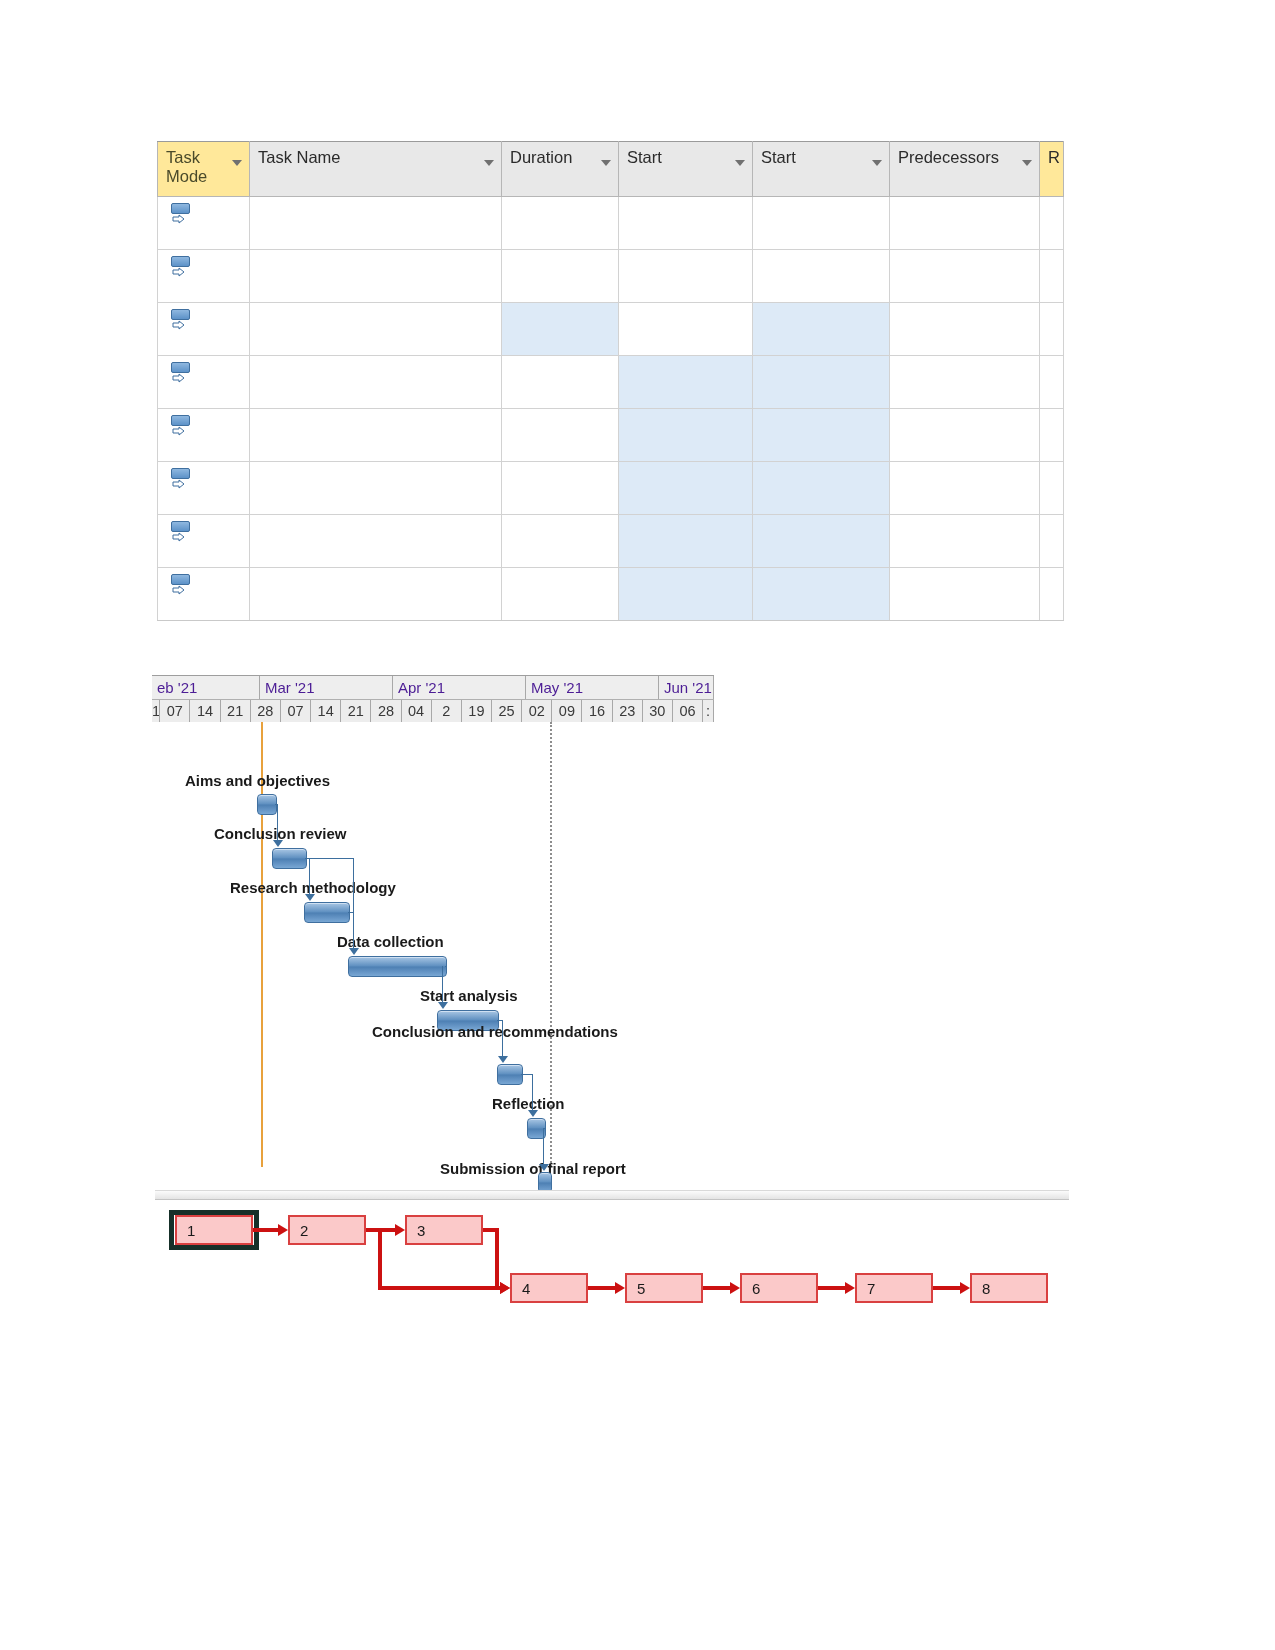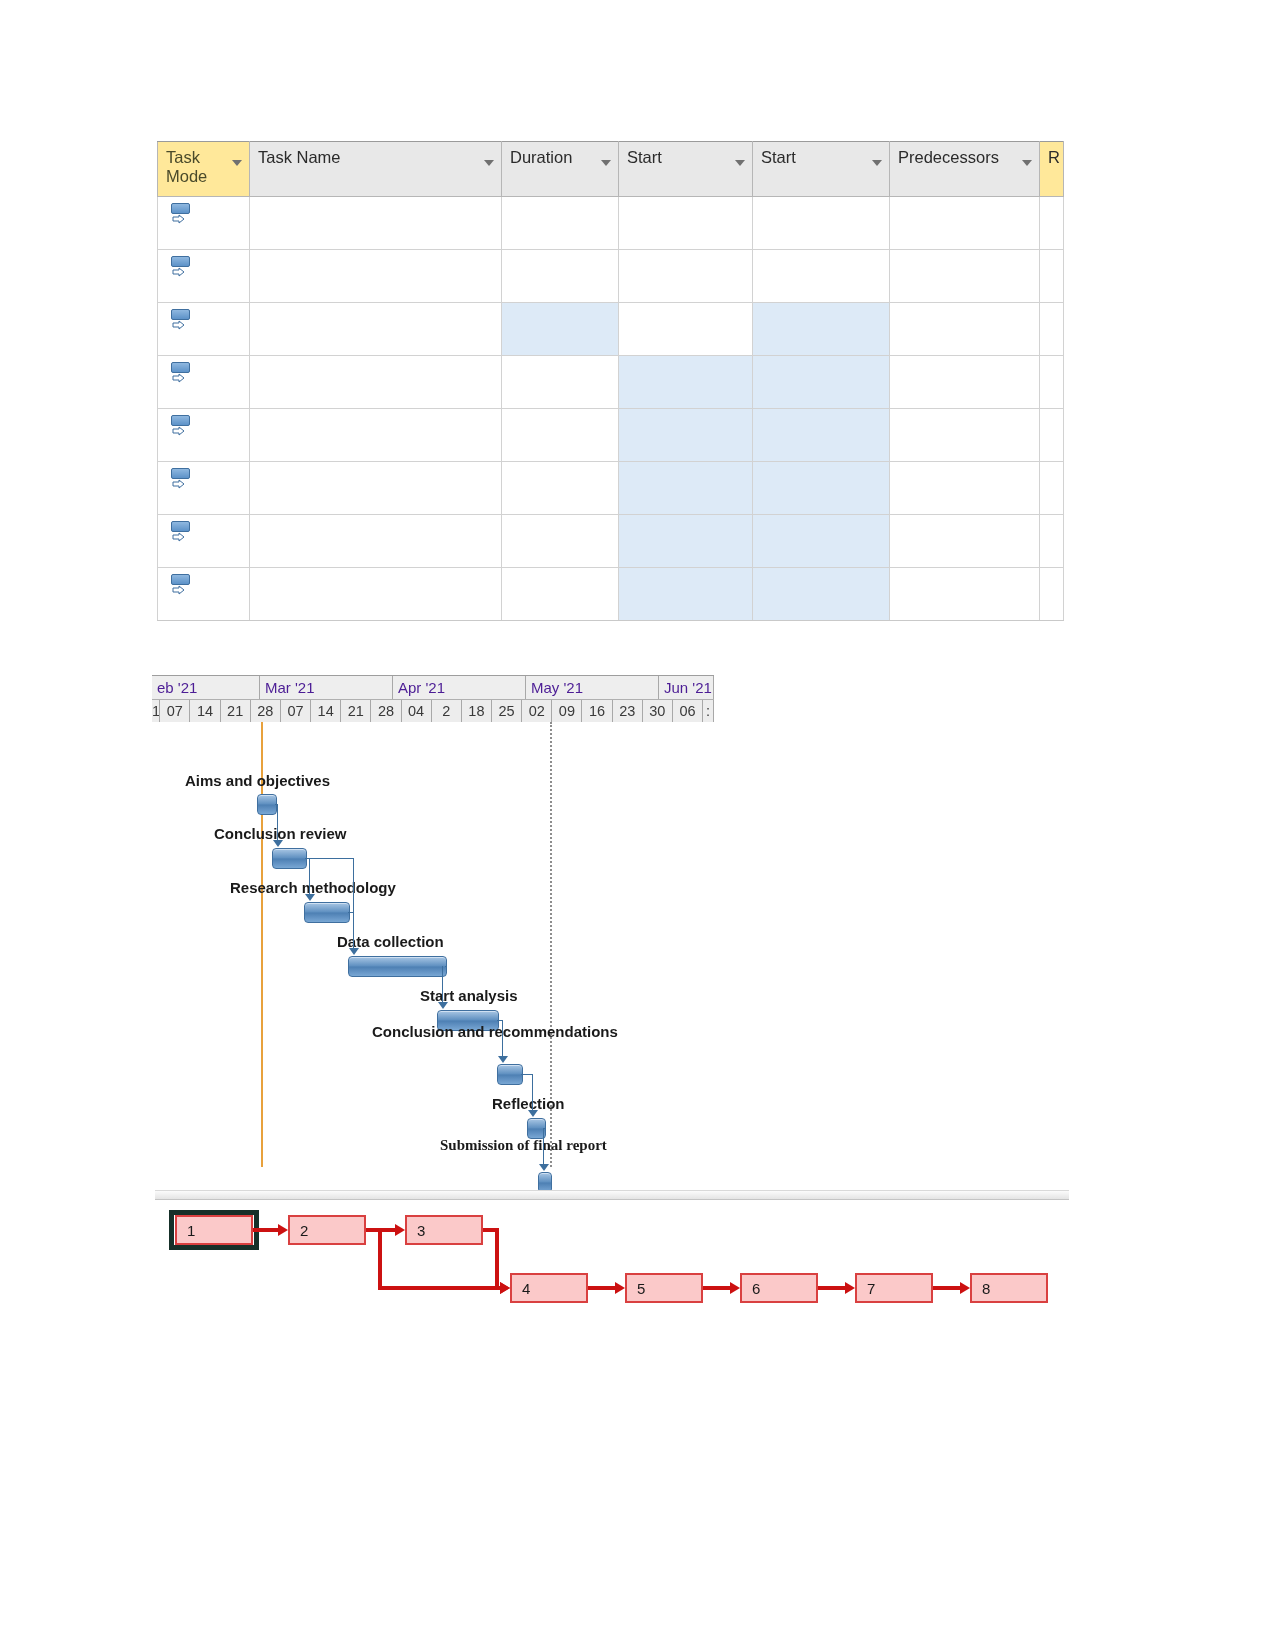--- a/index.html
+++ b/index.html
@@ -309,21 +309,21 @@
         <div class="w" style="width: 33px;">07</div>
         <div class="w" style="width: 33px;">14</div>
         <div class="w" style="width: 33px;">21</div>
         <div class="w" style="width: 33px;">28</div>
         <div class="w" style="width: 33px;">07</div>
         <div class="w" style="width: 33px;">14</div>
         <div class="w" style="width: 33px;">21</div>
         <div class="w" style="width: 33px;">28</div>
         <div class="w" style="width: 33px;">04</div>
         <div class="w" style="width: 33px;">2</div>
-        <div class="w" style="width: 33px;">18</div>
+        <div class="w" style="width: 33px;">19</div>
         <div class="w" style="width: 33px;">25</div>
         <div class="w" style="width: 33px;">02</div>
         <div class="w" style="width: 33px;">09</div>
         <div class="w" style="width: 33px;">16</div>
         <div class="w" style="width: 33px;">23</div>
         <div class="w" style="width: 33px;">30</div>
         <div class="w" style="width: 33px; text-align: center;">06</div>
         <div class="w" style="width: 12px;">:</div>
       </div>
   </div>
@@ -337,21 +337,21 @@
       <div class="g-label" style="left: 78px; top: 157px;">Research methodology</div>
       <div class="bar" style="left: 152px; top: 180px; width: 44px;"></div>
       <div class="g-label" style="left: 185px; top: 211px;">Data collection</div>
       <div class="bar" style="left: 196px; top: 234px; width: 97px;"></div>
       <div class="g-label" style="left: 268px; top: 265px;">Start analysis</div>
       <div class="bar" style="left: 285px; top: 288px; width: 60px;"></div>
       <div class="g-label" style="left: 220px; top: 301px;">Conclusion and recommendations</div>
       <div class="bar" style="left: 345px; top: 342px; width: 24px;"></div>
       <div class="g-label" style="left: 340px; top: 373px;">Reflection</div>
       <div class="bar" style="left: 375px; top: 396px; width: 17px;"></div>
-      <div class="g-label" style="left: 288px; top: 415px; font-family: Liberation Serif, serif;">Submission of final report</div>
+      <div class="g-label" style="left: 288px; top: 438px;">Submission of final report</div>
       <div class="bar" style="left: 386px; top: 450px; width: 12px;"></div>
       <div class="link" style="left: 123px; top: 82px; width: 2px; height: 0px; border-top-width: 1.5px;"></div>
       <div class="link" style="left: 125px; top: 82px; width: 0px; height: 37px; border-left-width: 1.5px;"></div>
       <div class="arrowhead" style="left: 120.5px; top: 118px;"></div>
       <div class="link" style="left: 153px; top: 136px; width: 4px; height: 0px; border-top-width: 1.5px;"></div>
       <div class="link" style="left: 157px; top: 136px; width: 0px; height: 37px; border-left-width: 1.5px;"></div>
       <div class="arrowhead" style="left: 152.5px; top: 172px;"></div>
       <div class="link" style="left: 196px; top: 190px; width: 5px; height: 0px; border-top-width: 1.5px;"></div>
       <div class="link" style="left: 201px; top: 190px; width: 0px; height: 37px; border-left-width: 1.5px;"></div>
       <div class="arrowhead" style="left: 196.5px; top: 226px;"></div>

